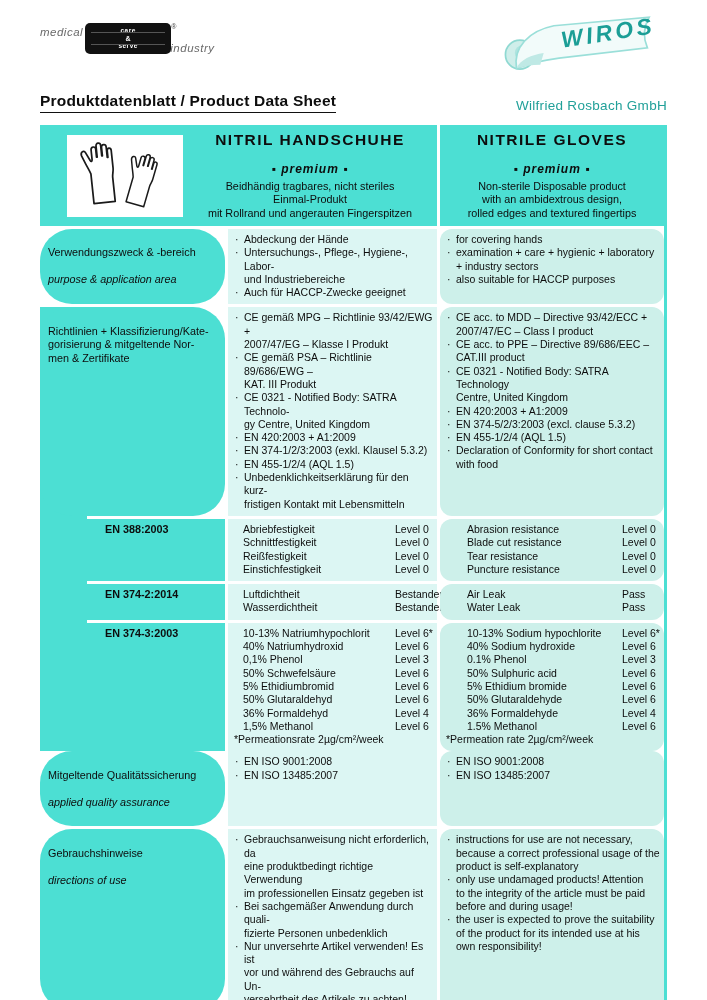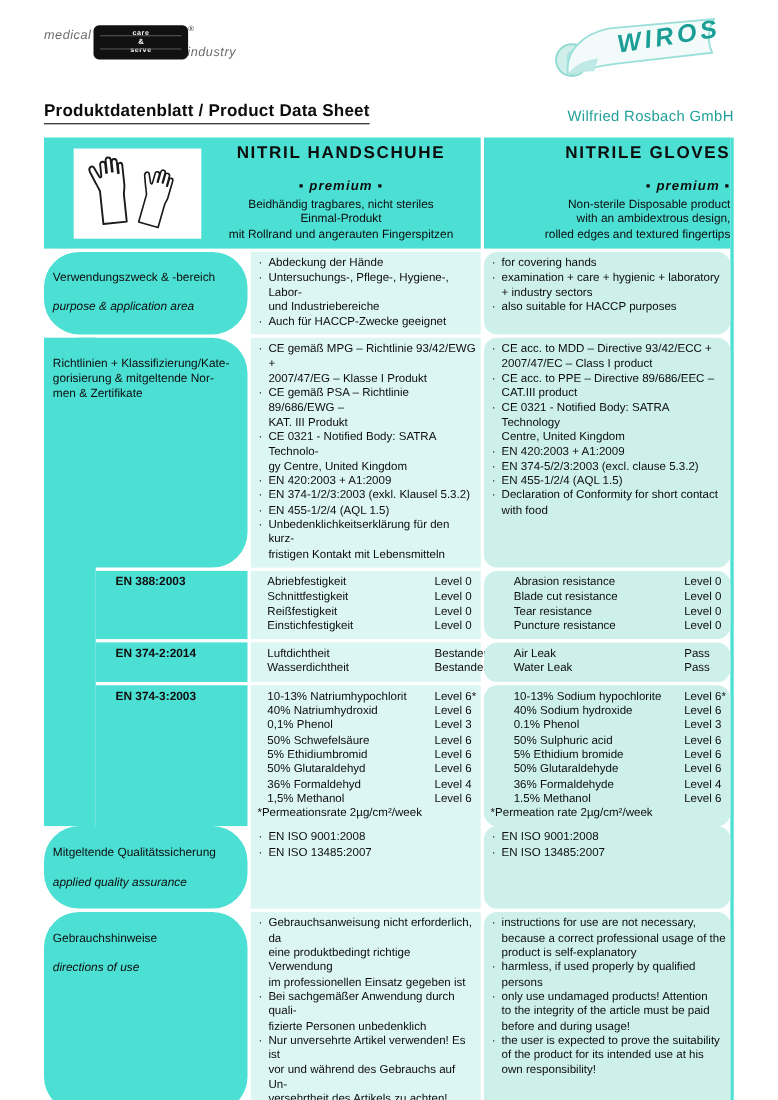--- a/index.html
+++ b/index.html
@@ -31,21 +31,21 @@
 
   
   .title-row{display:flex;justify-content:space-between;align-items:flex-end;margin-top:6px;height:26px;}
   .page-title{font-size:15.5px;font-weight:bold;border-bottom:1.6px solid #111;padding-bottom:2px;letter-spacing:.2px;}
   .company{font-size:13.5px;color:var(--accent);letter-spacing:.3px;}
 
   
   .framed{width:627px;margin-top:12px;border-right:3px solid var(--teal);border-bottom:3px solid var(--teal);}
   .band{display:flex;gap:3px;margin-bottom:3px;height:101px;}
   .band-de{width:397px;background:var(--teal);display:flex;align-items:center;}
-  .band-en{width:224px;background:var(--teal);display:flex;flex-direction:column;justify-content:center;text-align:right;}
+  .band-en{width:224px;background:var(--teal);display:flex;flex-direction:column;justify-content:center;text-align:center;}
   .glove-box{width:116px;height:82px;background:#fff;margin-left:27px;flex:0 0 116px;display:flex;align-items:center;justify-content:center;}
   .band-text{flex:1;text-align:center;}
   .prod-title{font-size:15.5px;font-weight:bold;letter-spacing:1.5px;}
   .prod-premium{font-size:12px;font-weight:bold;font-style:italic;letter-spacing:1px;margin:13px 0 4px 0;}
   .band .line{font-size:10.8px;line-height:13.6px;}
 
   .grid{display:grid;grid-template-columns:185px 209px 224px;gap:3px;}
   .grid + .grid, .norms-wrap{margin-top:3px;}
   .norms-wrap{position:relative;}
   .norms-strip{position:absolute;left:0;top:0;bottom:0;width:47px;background:var(--teal);}
@@ -354,22 +354,20 @@
           <div class="bullet">Bei sachgemäßer Anwendung durch quali-
 fizierte Personen unbedenklich</div>
           <div class="bullet">Nur unversehrte Artikel verwenden! Es ist
 vor und während des Gebrauchs auf Un-
 versehrtheit des Artikels zu achten!</div>
         </div>
       <div class="cell en">
           <div class="bullet">instructions for use are not necessary,
 because a correct professional usage of the
 product is self-explanatory</div>
-          <div class="bullet">harmless, if used properly by qualified
-persons</div>
           <div class="bullet">only use undamaged products! Attention
 to the integrity of the article must be paid
 before and during usage!</div>
           <div class="bullet">the user is expected to prove the suitability
 of the product for its intended use at his
 own responsibility!</div>
         </div>
 
     </div>
   </div>

